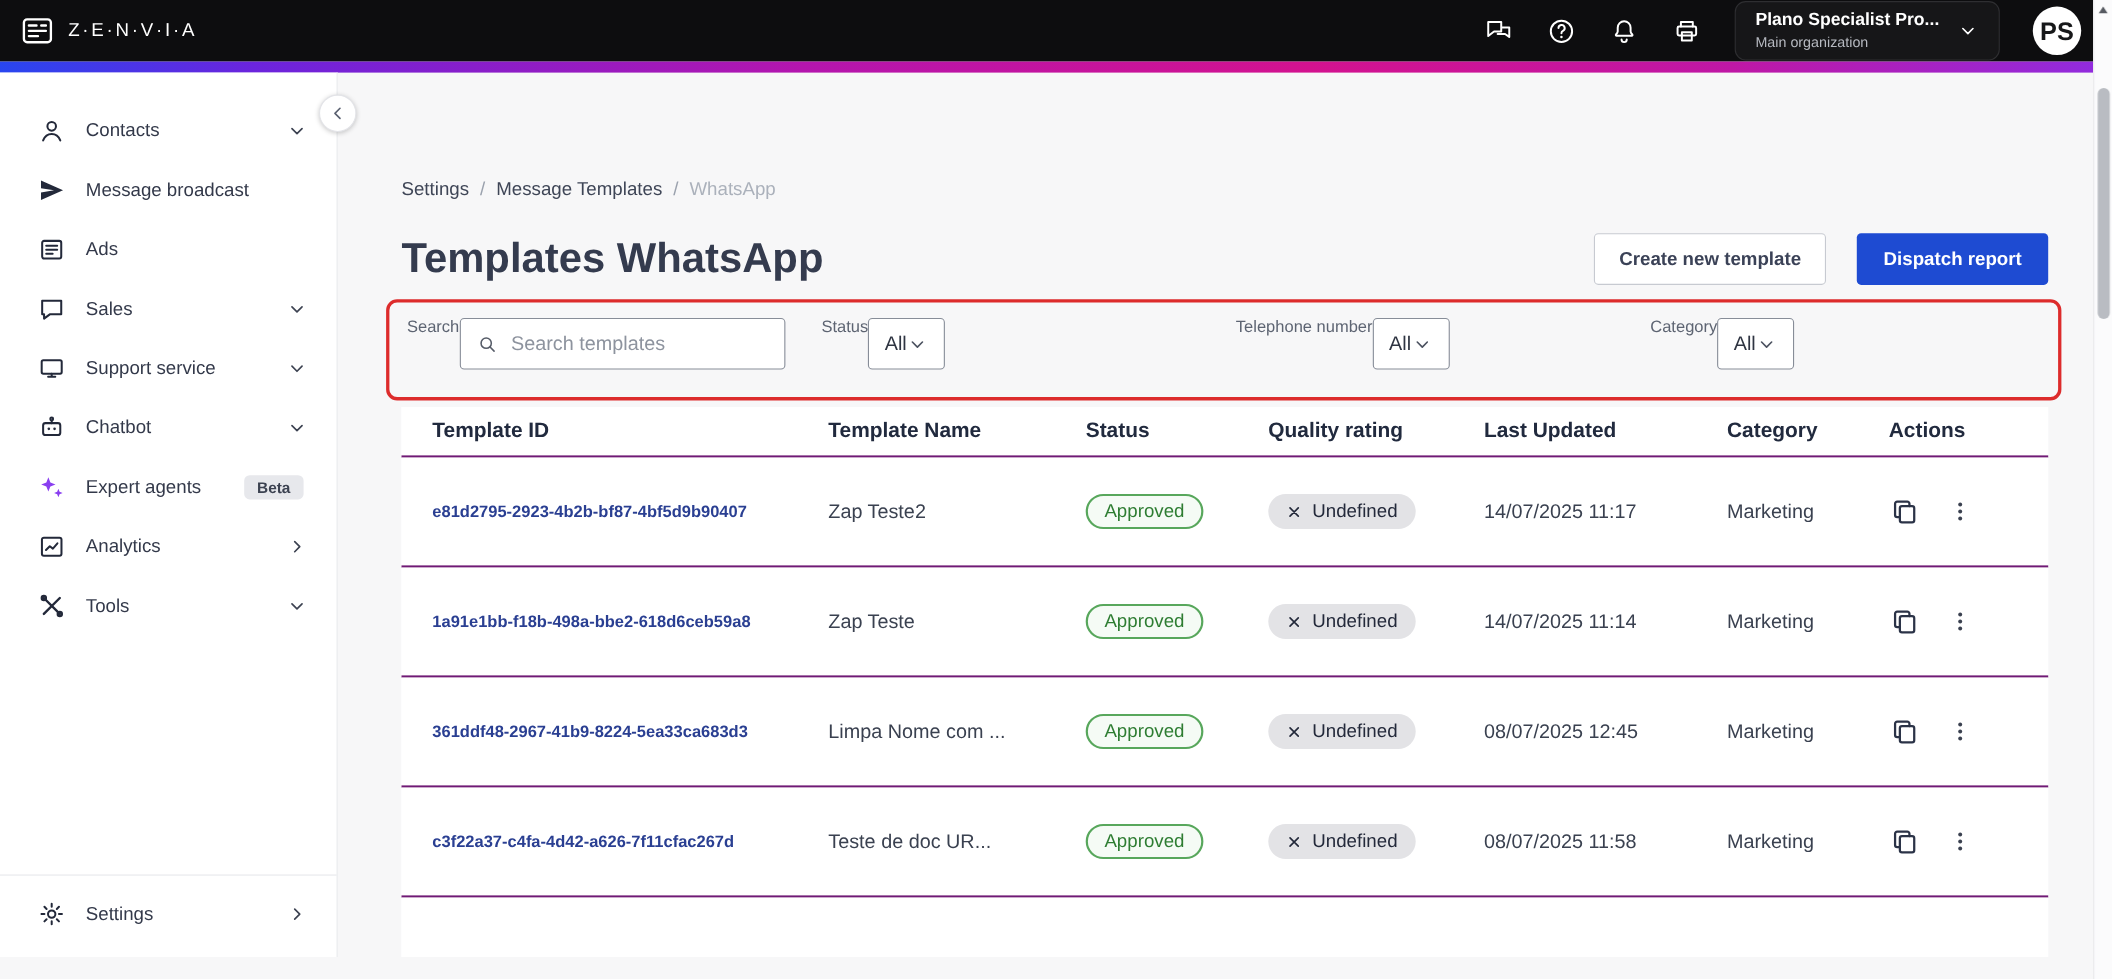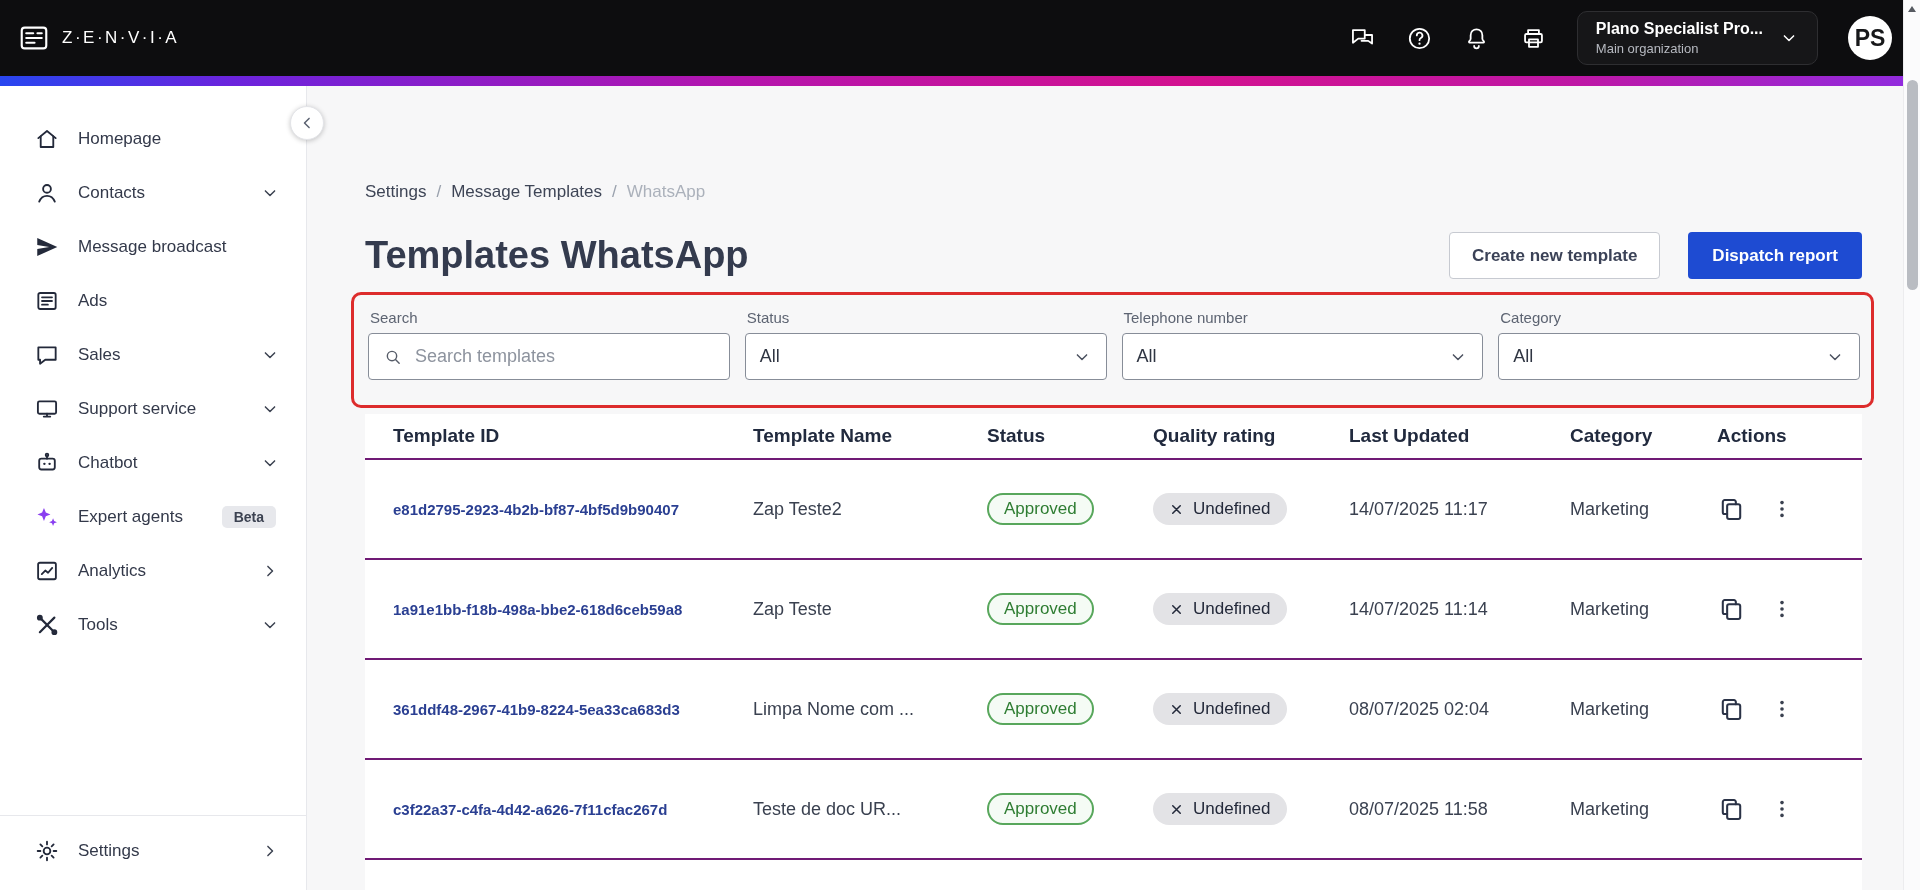--- a/index.html
+++ b/index.html
@@ -4,21 +4,21 @@
 <style>
   * { box-sizing: border-box; }
   html,body { margin:0; padding:0; }
   body {
     width:1920px; height:890px; overflow:hidden;
     font-family:"Liberation Sans", sans-serif;
     background:#f7f7f8; color:#33394a;
   }
 
   
-  .topbar { height:76px; background:#0d0d0f; display:flex; align-items:center; justify-content:space-between; padding:0 28px 0 18px; }
+  .topbar { height:56px; background:#0d0d0f; display:flex; align-items:center; justify-content:space-between; padding:0 28px 0 18px; }
   .brand { display:flex; align-items:center; gap:12px; color:#fff; }
   .brand-mark { width:32px; height:32px; color:#fff; }
   .brand-text { font-size:17px; letter-spacing:2.5px; font-weight:500; }
   .topbar-right { display:flex; align-items:center; gap:30px; }
   .tb-icon { width:27px; height:27px; color:#fff; cursor:pointer; }
   .org-box { display:flex; align-items:center; gap:16px; background:#161618; border:1px solid #2e2e31; border-radius:10px; padding:8px 18px; color:#fff; min-width:218px; cursor:pointer; }
   .org-name { font-size:16px; font-weight:600; white-space:nowrap; }
   .org-sub { font-size:13px; color:#b6b9c0; margin-top:3px; }
   .org-chev { width:20px; height:20px; color:#fff; margin-left:auto; }
   .avatar { width:44px; height:44px; border-radius:50%; background:#fff; color:#17181a; font-weight:700; font-size:23px; display:flex; align-items:center; justify-content:center; cursor:pointer; }
@@ -50,21 +50,21 @@
   .bc-current { color:#abb1bb; }
 
   .title-row { margin-top:30px; display:flex; align-items:center; justify-content:space-between; }
   h1 { margin:0; font-size:38px; color:#343b4e; font-weight:700; }
   .btns { display:flex; gap:28px; }
   .btn-outline { height:47px; padding:0 22px; background:#fff; border:1px solid #c7cad1; border-radius:4px; font-size:17px; font-weight:700; color:#3b4257; font-family:inherit; cursor:pointer; }
   .btn-primary { height:47px; padding:0 24px; background:#1e4bd2; border:none; border-radius:4px; font-size:17px; font-weight:700; color:#fff; font-family:inherit; cursor:pointer; }
 
   
   .filters { margin:13px -12px 0 -14px; border:3px solid #dd2c2c; border-radius:10px; padding:14px 11px 25px 14px; display:flex; gap:15px; }
-  .fgroup { flex:1; display:flex; flex-direction:column; }
+  .fgroup { flex:1; display:flex; flex-direction:row; }
   .flabel { font-size:15px; color:#5d6472; margin:0 0 7px 2px; }
   .fbox { height:47px; background:#fff; border:1px solid #878d98; border-radius:4px; display:flex; align-items:center; padding:0 14px; font-size:18px; color:#2f3542; cursor:pointer; }
   .fbox .chev { margin-left:auto; width:20px; height:20px; color:#4c5260; }
   .search-box input { border:none; outline:none; font-size:18px; font-family:Liberation Sans, sans-serif; color:#2f3542; flex:1; margin-left:10px; background:transparent; }
   .search-box input::placeholder { color:#8d939e; }
   .search-ic { width:20px; height:20px; color:#565c68; flex:none; }
 
   
   .table { margin-top:6px; background:#fff; }
   .trow { display:grid; grid-template-columns:360px 234px 166px 196px 221px 147px 1fr; align-items:center; padding-left:28px; border-bottom:2px solid #701a75; background:#fff; }
@@ -252,26 +252,20 @@
 </header>
 
 <div class="gradient"></div>
 
 <div class="body-row">
 
   <aside class="sidebar">
     <nav class="nav">
       <div class="nav-item">
         <svg class="nav-ic">
-            <use href="#i-home"></use>
-          </svg>
-        <span class="nav-label">Homepage</span>
-      </div>
-      <div class="nav-item">
-        <svg class="nav-ic">
             <use href="#i-person"></use>
           </svg>
         <span class="nav-label">Contacts</span>
         <svg class="nav-chev">
             <use href="#i-chev-down"></use>
           </svg>
       </div>
       <div class="nav-item">
         <svg class="nav-ic">
             <use href="#i-send"></use>
@@ -470,21 +464,21 @@
       <div class="trow tdata">
         <a class="tid">361ddf48-2967-41b9-8224-5ea33ca683d3</a>
         <div>Limpa Nome com ...</div>
         <span class="badge-approved">Approved</span>
         <span class="badge-undefined">
             <svg class="x">
               <use href="#i-x"></use>
             </svg>
             <span>Undefined</span>
           </span>
-        <div>08/07/2025 02:04</div>
+        <div>08/07/2025 12:45</div>
         <div>Marketing</div>
         <div class="actions">
           <svg class="act-copy">
               <use href="#i-copy"></use>
             </svg>
           <svg class="act-dots">
               <use href="#i-dots"></use>
             </svg>
         </div>
       </div>

